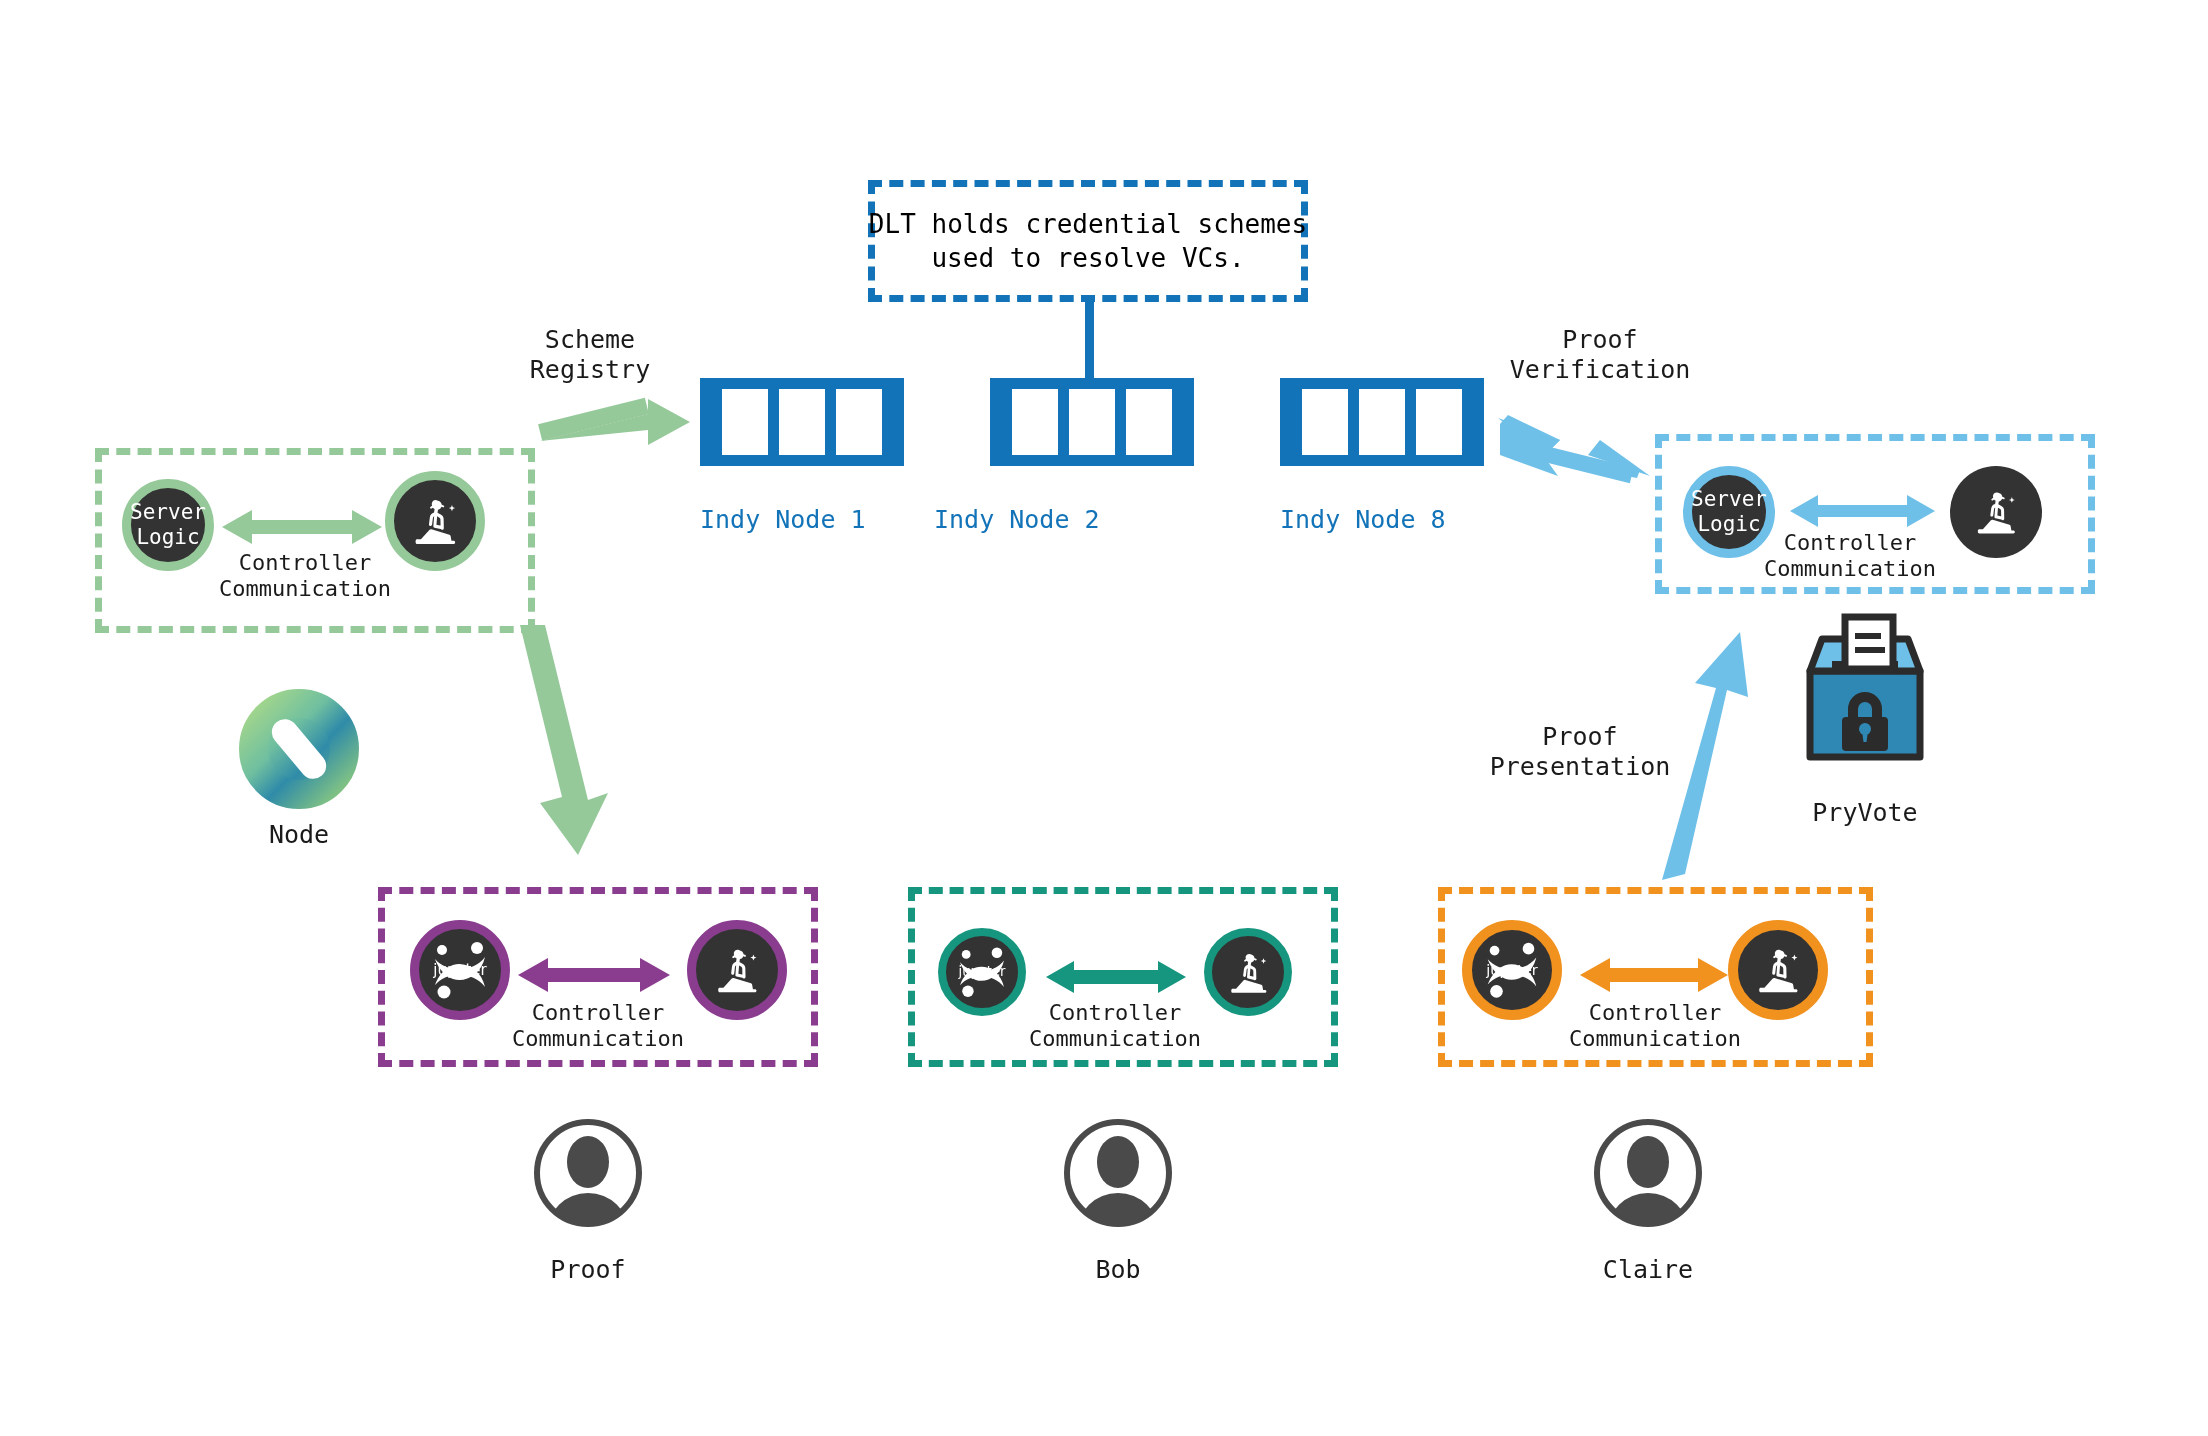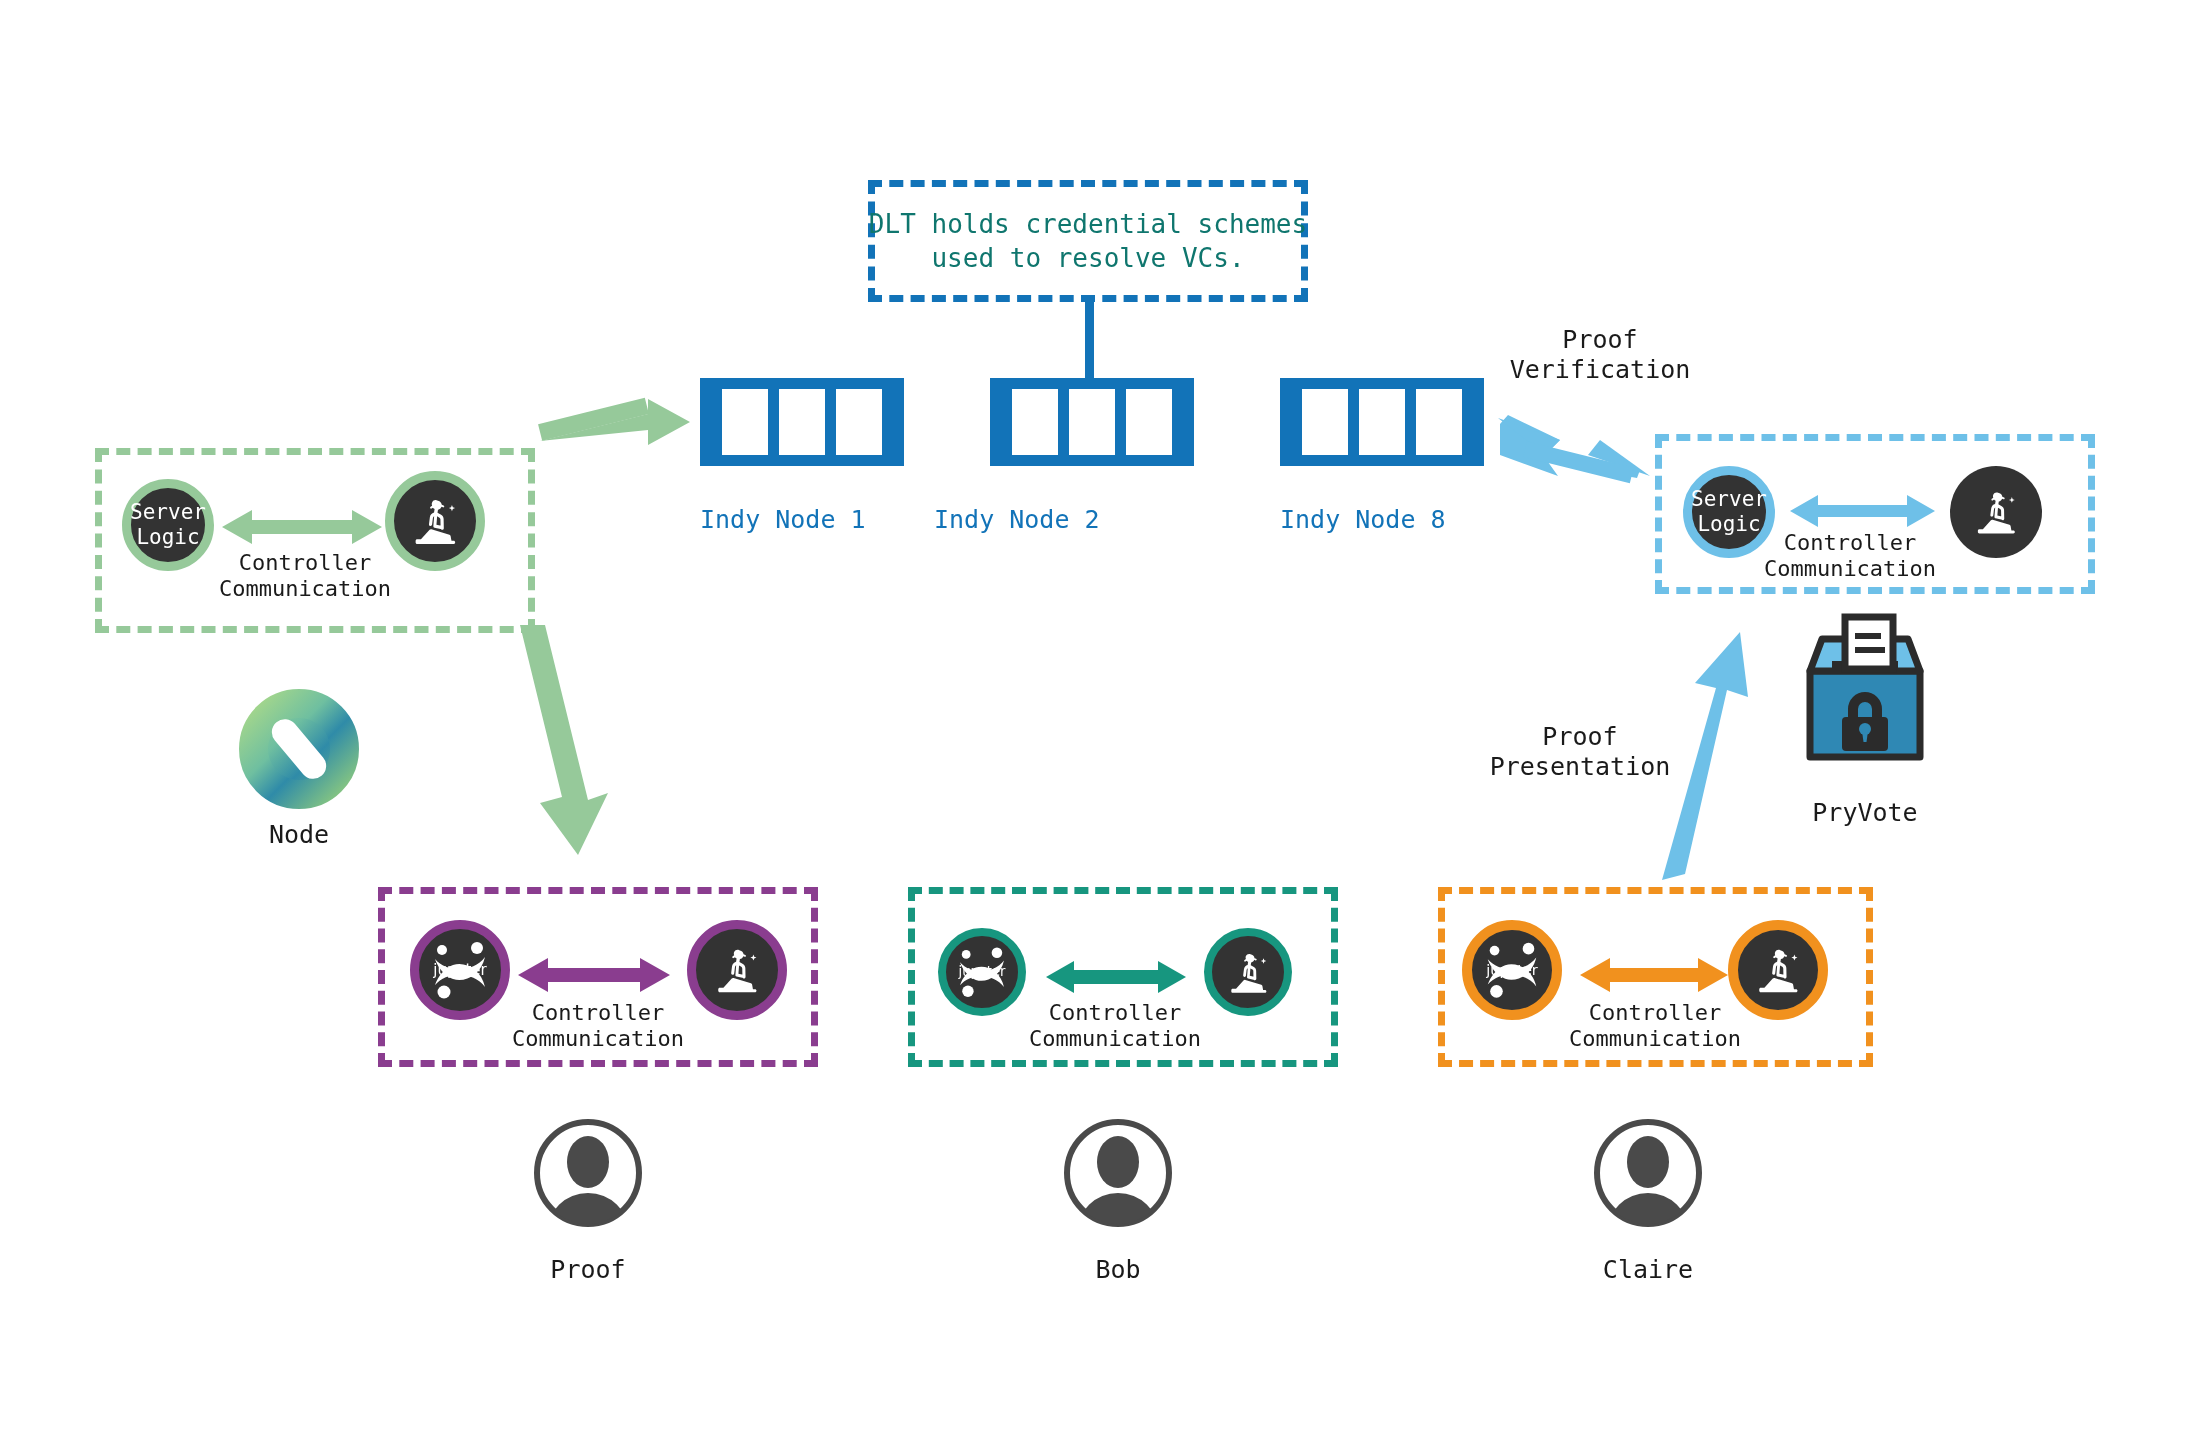--- a/index.html
+++ b/index.html
@@ -21,21 +21,21 @@
   .circ-ring{border-style:solid;}
   .srv-txt{color:#ffffff;font-size:21px;line-height:25px;text-align:center;white-space:pre;
            font-family:"DejaVu Sans Mono","Liberation Mono",monospace;}
 
   .ctrl-txt{position:absolute;font-size:22px;line-height:26px;color:#1a1a1a;text-align:center;
             white-space:pre;font-family:"DejaVu Sans Mono","Liberation Mono",monospace;}
 
   
   .dlt{position:absolute;box-sizing:border-box;border:7px dashed #1273b8;display:flex;
        align-items:center;justify-content:center;}
-  .dlt span{color:#0f766e;font-size:26px;line-height:34px;text-align:center;white-space:pre;}
+  .dlt span{color:#000000;font-size:26px;line-height:34px;text-align:center;white-space:pre;}
 
   
   .ledger{position:absolute;box-sizing:border-box;border:11px solid #1273b8;display:flex;
           justify-content:space-between;align-items:stretch;padding:0;}
   .ledger i{display:block;width:11px;background:#1273b8;}
 
   .name-cap{position:absolute;font-size:25px;color:#1a1a1a;text-align:center;white-space:nowrap;}
   svg{display:block;overflow:visible;}
 </style>
 </head>
@@ -66,20 +66,22 @@
   <div class="node-cap abs" style="left:934px;top:505px;width:204px;">Indy Node 2</div>
 
   <div class="ledger" style="left:1280px;top:378px;width:204px;height:88px;">
     <i></i>
     <i></i>
     <i></i>
     <i></i>
   </div>
   <div class="node-cap abs" style="left:1280px;top:505px;width:204px;">Indy Node 8</div>
 
+  <div class="lbl" style="left:470px;top:325px;width:240px;">Scheme
+Registry</div>
   <div class="lbl" style="left:1480px;top:325px;width:240px;">Proof
 Verification</div>
   <div class="lbl" style="left:1460px;top:722px;width:240px;">Proof
 Presentation</div>
 
   <svg class="abs" style="left:0;top:0;width:2208px;height:1436px;pointer-events:none;">
 
     <g>
       <path d="M 540 441 L 648 414 L 648 399 L 690 422 L 648 445 L 648 430 Z" fill="#96c99a"></path>
       <rect x="540" y="424" width="110" height="17" fill="#96c99a" transform="rotate(-14 540 432)"></rect>

